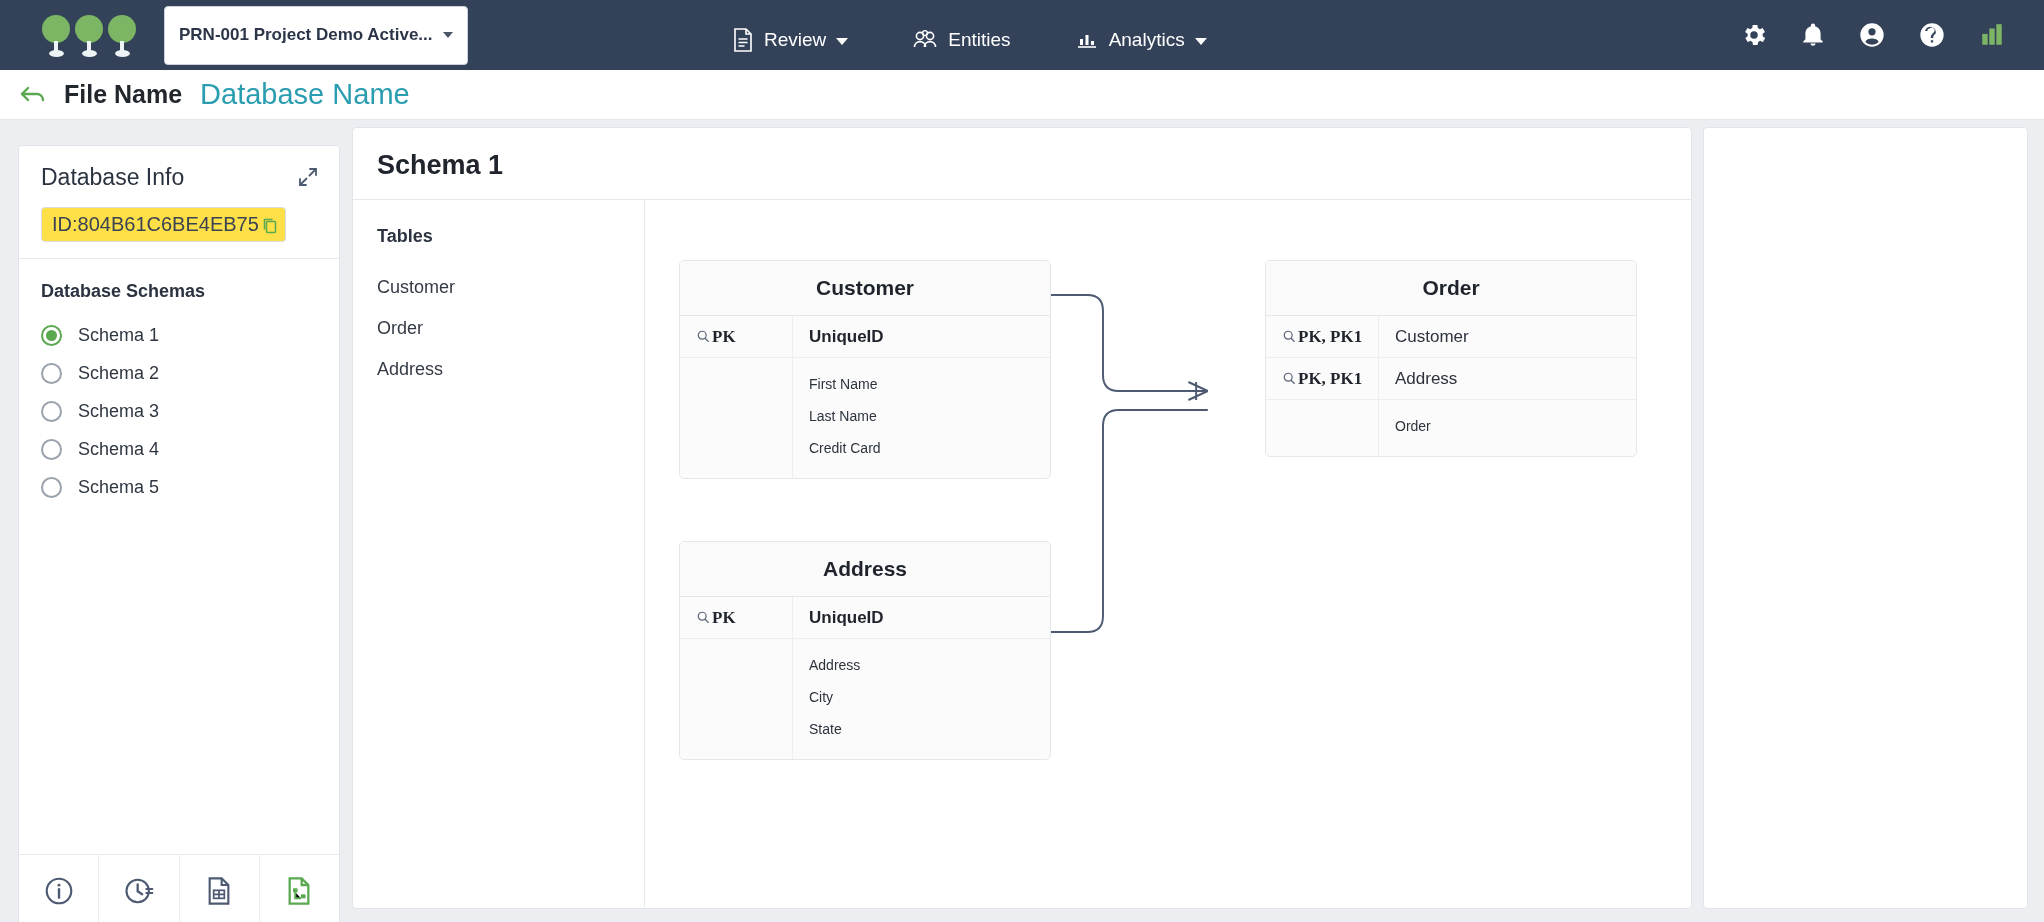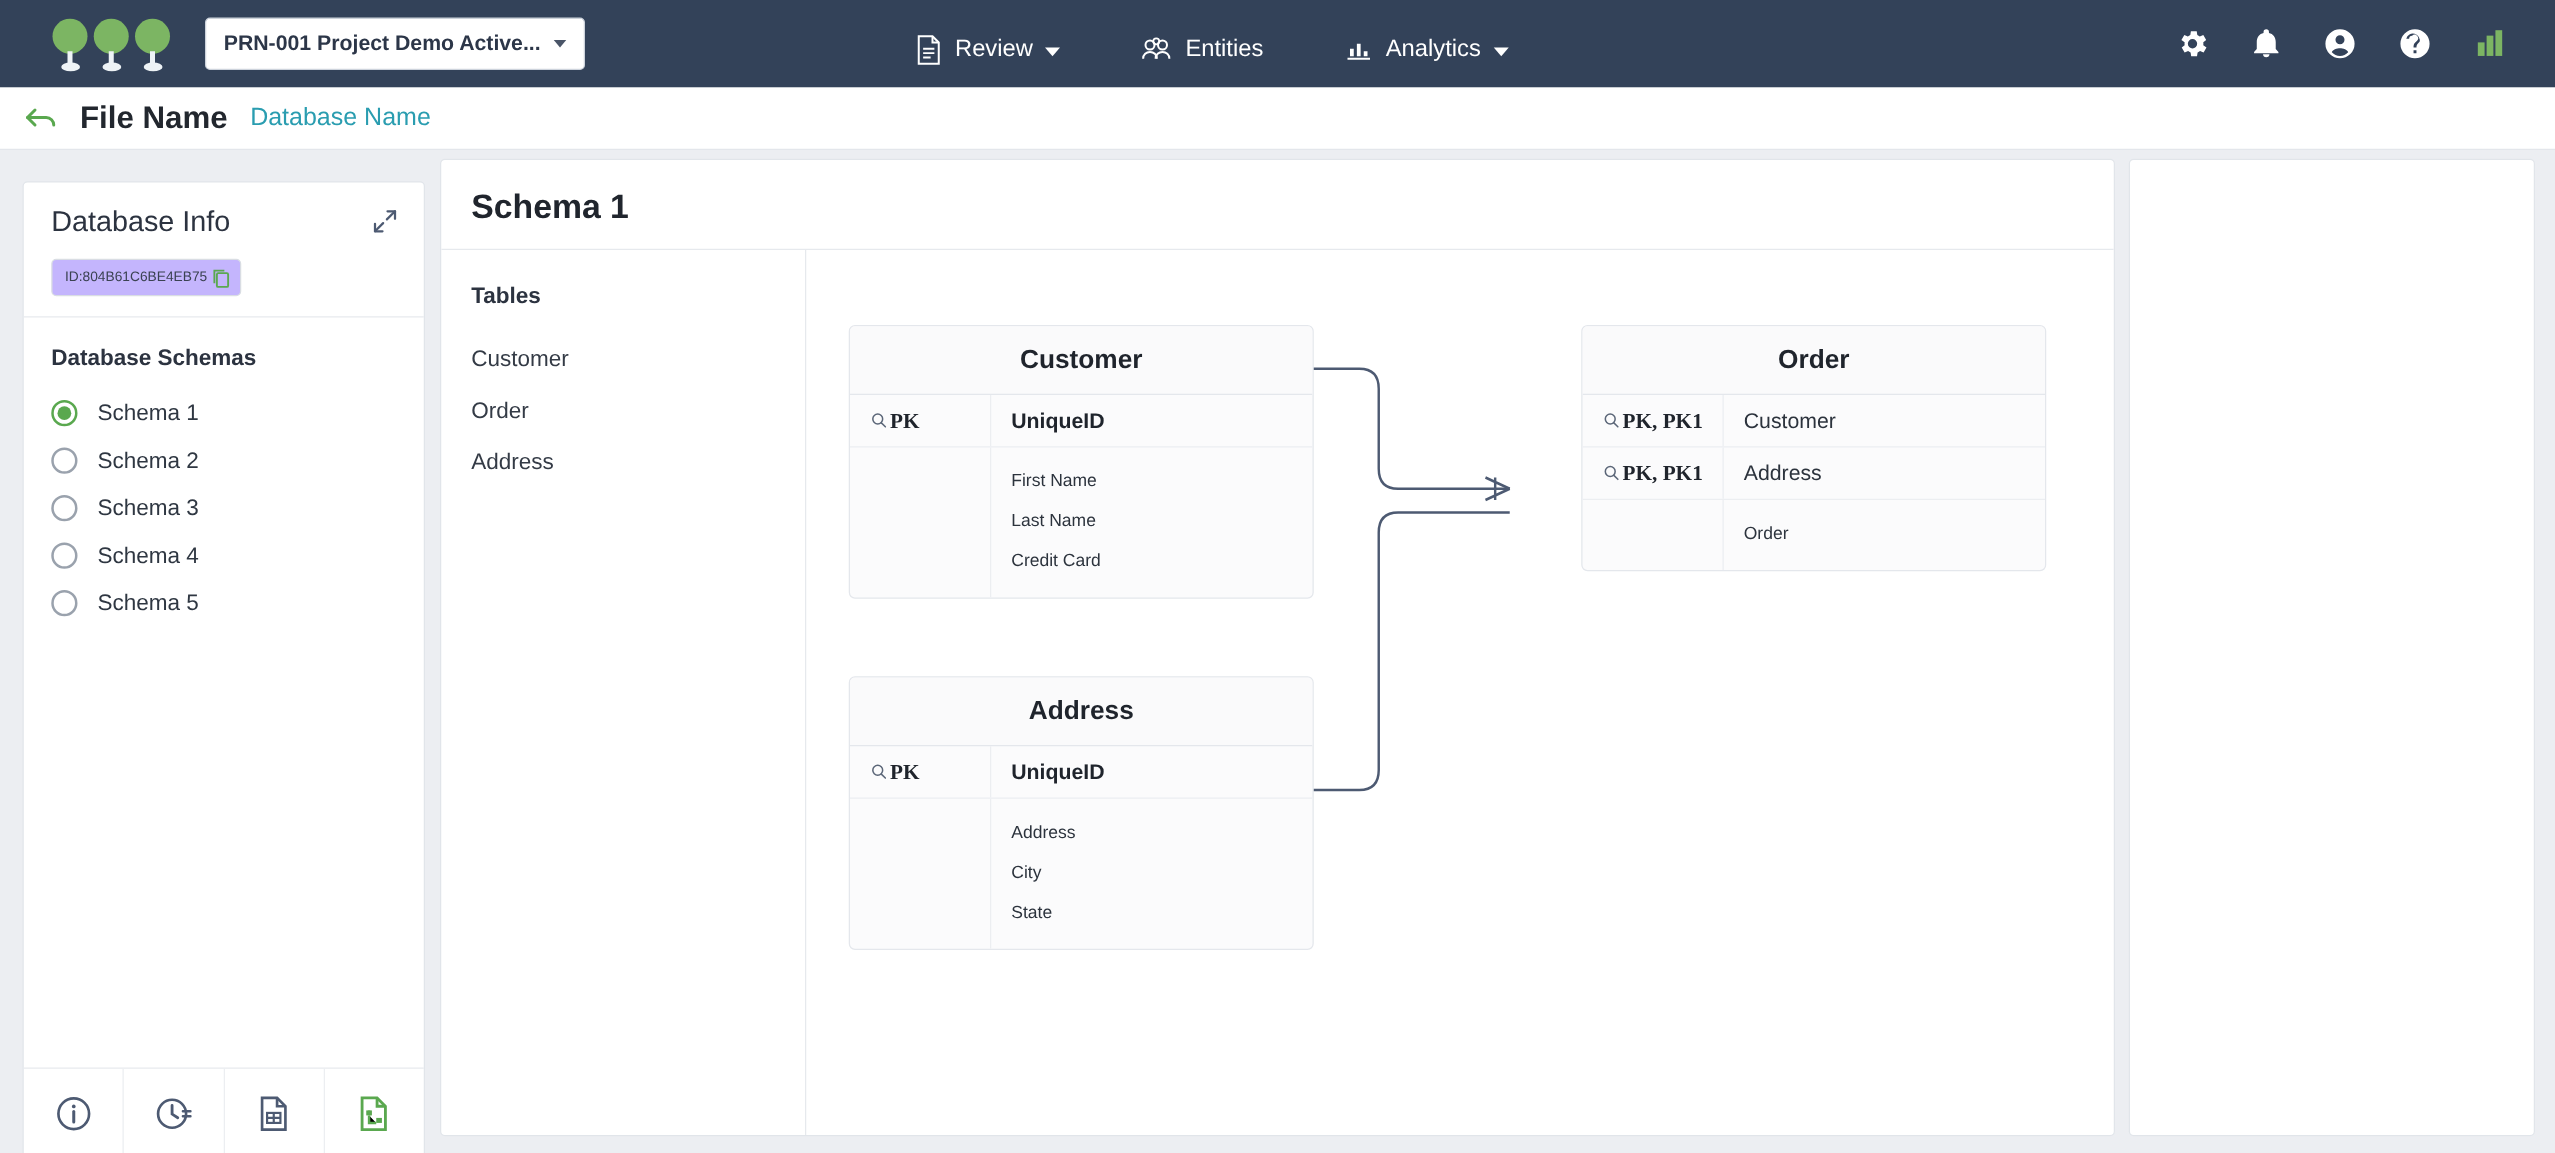--- a/index.html
+++ b/index.html
@@ -33,21 +33,21 @@
     width: 4px; height: 12px; background: #eef3f6;
   }
   .logo-base {
     position: absolute; bottom: 0; left: 7px;
     width: 15px; height: 7px; border-radius: 50%;
     background: #eef3f6;
   }
 
   .project-select {
     margin-left: 28px;
-    height: 42px; min-width: 255px;
+    height: 59px; min-width: 255px;
     background: #ffffff;
     border: 1px solid #cdd3dc;
     border-radius: 4px;
     display: flex; align-items: center;
     padding: 0 14px;
     cursor: pointer;
     justify-content: flex-end;
   }
   .project-select .ps-label {
     font-size: 17px; font-weight: bold; color: #2c3648;
@@ -101,21 +101,21 @@
     display: flex; align-items: center;
     border-bottom: 1px solid #e3e6eb;
   }
   .back-arrow { margin-left: 18px; cursor: pointer; display: flex; }
   .file-name {
     margin-left: 16px;
     font-size: 25px; font-weight: bold; color: #22272e;
   }
   .db-name {
     margin-left: 18px;
-    font-size: 20px; color: #2a9db0;
+    font-size: 29px; color: #2a9db0;
     cursor: pointer;
   }
 
   
   .left-panel {
     position: absolute; left: 18px; top: 145px;
     width: 322px; height: 782px;
     background: #ffffff;
     border: 1px solid #e1e5ea;
     border-radius: 4px;
@@ -130,23 +130,23 @@
   .lp-title { font-size: 23px; color: #2c3340; }
   .expand-icon {
     position: absolute; right: 20px; top: 20px;
     cursor: pointer;
   }
   .id-chip {
     margin-top: 16px;
     display: inline-flex; align-items: center;
     border: 1px solid #d9dde3;
     border-radius: 4px;
-    background: #c4b5fd;
+    background: #fde047;
     padding: 5px 6px 5px 10px;
-    font-size: 11px; color: #3b4252;
+    font-size: 20px; color: #3b4252;
     cursor: pointer;
   }
   .copy-icon { margin-left: 2px; display: flex; }
 
   .lp-section-title {
     padding: 22px 22px 0 22px;
     font-size: 18px; font-weight: bold; color: #2c3340;
   }
   .schema-list { padding: 14px 22px 0 22px; }
   .schema-row {

